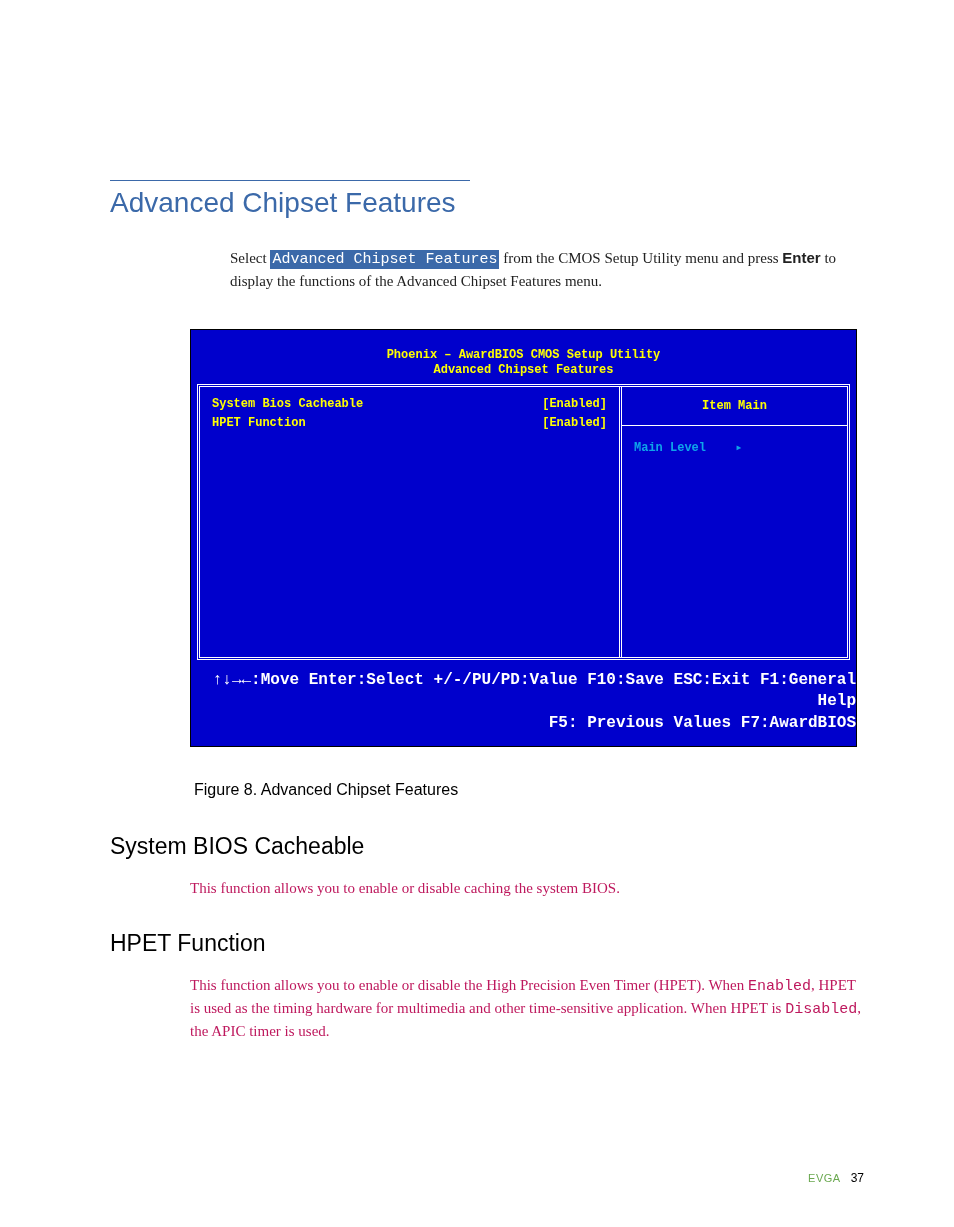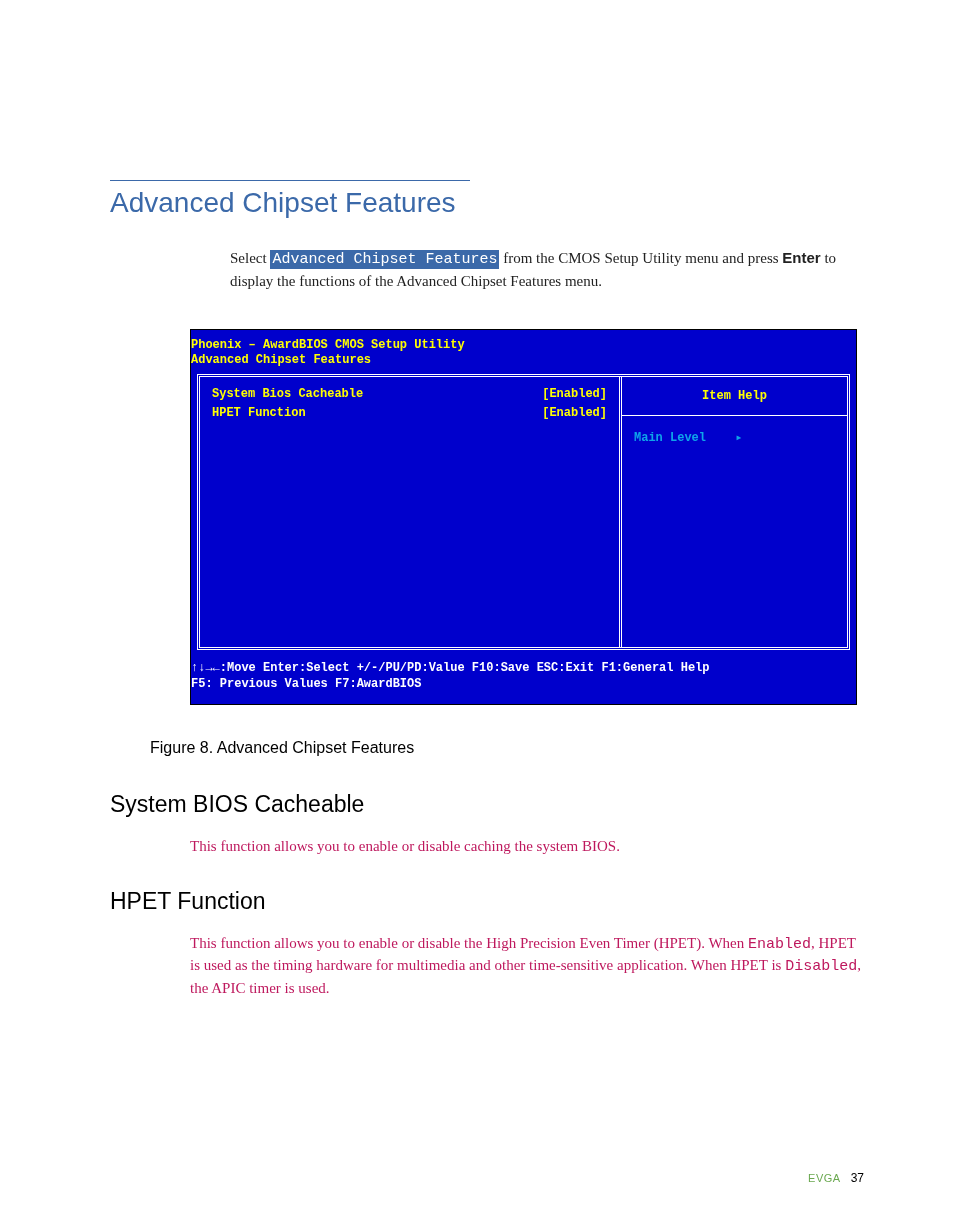--- a/index.html
+++ b/index.html
@@ -56,23 +56,24 @@
     background: #0000cc;
     border: 1px solid #000;
     display: flex;
     flex-direction: column;
   }
   .bios-header {
     color: #ffff00;
     font-family: 'Courier New', monospace;
     font-weight: bold;
     font-size: 12px;
-    text-align: left;
+    text-align: center;
     padding: 8px 0 6px 0;
     line-height: 1.25;
+    margin-top: 10px;
   }
   .bios-body {
     display: flex;
     margin: 0 6px;
     border: 3px double #fff;
     height: 270px;
   }
   .bios-left {
     flex: 1;
     padding: 10px 12px;
@@ -108,27 +109,27 @@
     font-family: 'Courier New', monospace;
     font-weight: bold;
     font-size: 12px;
     color: #0ea5e9;
     padding: 14px 12px;
   }
   .bios-footer {
     color: #fff;
     font-family: 'Courier New', monospace;
     font-weight: bold;
-    font-size: 12px;
-    text-align: left;
+    font-size: 16px;
+    text-align: right;
     padding: 10px 0 12px 0;
     line-height: 1.35;
   }
   .figure-caption {
-    margin-left: 40px;
+    margin-left: 84px;
     font-family: Arial, Helvetica, sans-serif;
     font-size: 16px;
     margin-top: 34px;
     margin-bottom: 34px;
   }
   h2.section-title {
     font-family: Arial, Helvetica, sans-serif;
     font-weight: 400;
     font-size: 23px;
     color: #000;
@@ -177,21 +178,21 @@
         <div class="bios-row">
           <span>System Bios Cacheable</span>
           <span>[Enabled]</span>
         </div>
         <div class="bios-row">
           <span>HPET Function</span>
           <span>[Enabled]</span>
         </div>
       </div>
       <div class="bios-right">
-        <div class="bios-item-help">Item Help</div>
+        <div class="bios-item-help">Item Main</div>
         <div class="bios-main-level">
           <span>Main Level</span>
           <span style="margin-left:22px;">▸</span>
         </div>
       </div>
     </div>
     <div class="bios-footer">
       <div>↑↓→←:Move  Enter:Select  +/-/PU/PD:Value  F10:Save  ESC:Exit  F1:General Help</div>
       <div>F5: Previous Values          F7:AwardBIOS</div>
     </div>

